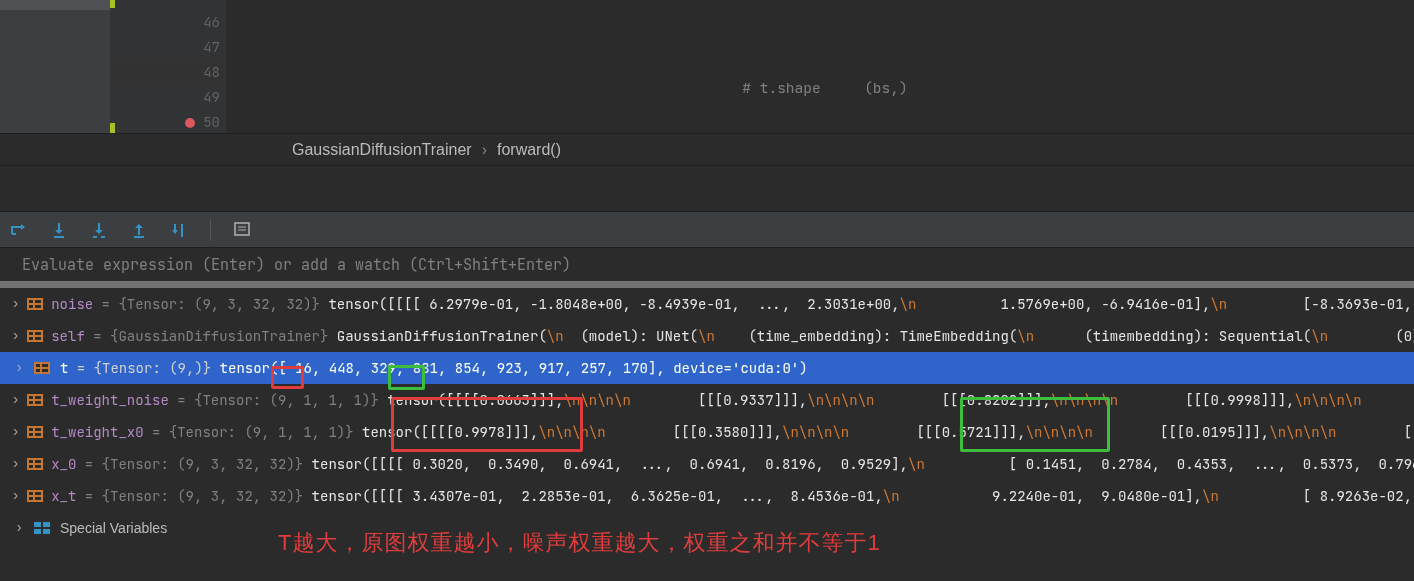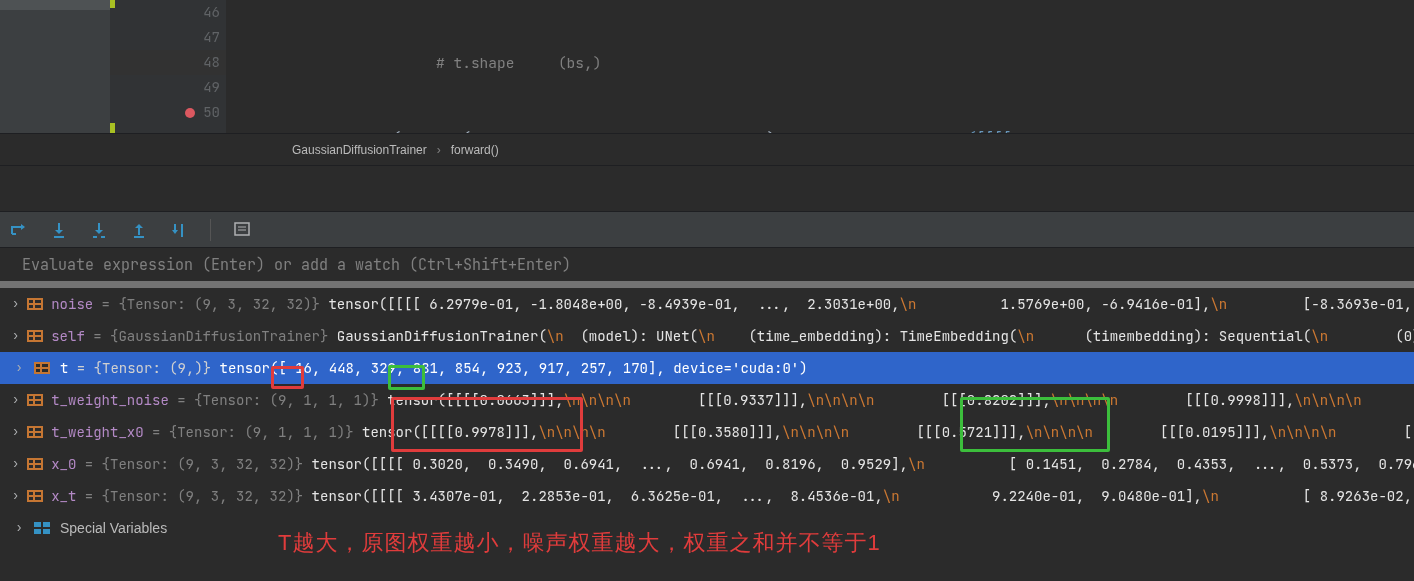--- a/index.html
+++ b/index.html
@@ -17,44 +17,44 @@
   .editor-wrap { display:flex; height:133px; }
   .col-tabstrip { width:110px; background:#3C3F41; flex:0 0 auto; }
   .tabstrip-active { height:10px; background:#4E5254; }
   .gutter {
     width:116px; flex:0 0 auto;
     background:#313335;
     text-align:right;
     color:#606366;
     font-size:14px;
     line-height:25px;
-    padding-top:0;
+    padding-top:10px;
   }
   .gln { display:flex; align-items:center; justify-content:flex-end; height:25px; padding-right:6px; position:relative;}
   .gln .dot { display:inline-block; width:10px; height:10px; border-radius:50%; background:#DB5860; margin-right:8px;}
   .gln.sel { background:#323232;}
   .gutter-stripe { position:absolute; left:110px; top:0; width:9px; height:133px;}
   .stripe-y { position:absolute; left:0; width:5px; background:#A8C023;}
   .code {
     flex:1; background:#2B2B2B; line-height:25px; font-size:14.5px;
     white-space:pre; overflow:hidden; padding-left:10px;
   }
-  .code .ln { height:25px; display:flex; align-items:center; padding-left:0;}
+  .code .ln { height:25px; display:flex; align-items:center; padding-left:0;flex-direction:column;}
   .comment { color:#808080;}
   .self { color:#94558D;}
   .attr { color:#B389C5;}
   .txt { color:#A9B7C6;}
   .hintk { color:#787878; font-style:italic;}
   .hintn { color:#6897BB; font-style:italic;}
   .tensork { color:#FFC66D; font-style:italic;}
 
   
   .breadcrumb {
     height:33px; background:#2B2B2B; border-top:1px solid #1E1F22; border-bottom:1px solid #1E1F22;
-    display:flex; align-items:center; padding-left:292px; color:#BBBBBB; font-size:12px;
+    display:flex; align-items:center; padding-left:292px; color:#BBBBBB; font-size:16px;
     font-family:-apple-system,"Segoe UI",Arial,sans-serif;
   }
   .breadcrumb .sep { margin:0 10px; color:#808080;}
   
   .gap { height:46px; background:#2B2B2B; border-bottom:1px solid #1E1F22;}
 
   
   .toolbar {
     height:36px; background:#3C3F41; border-bottom:1px solid #1E1F22;
     display:flex; align-items:center; gap:22px; padding-left:10px;

